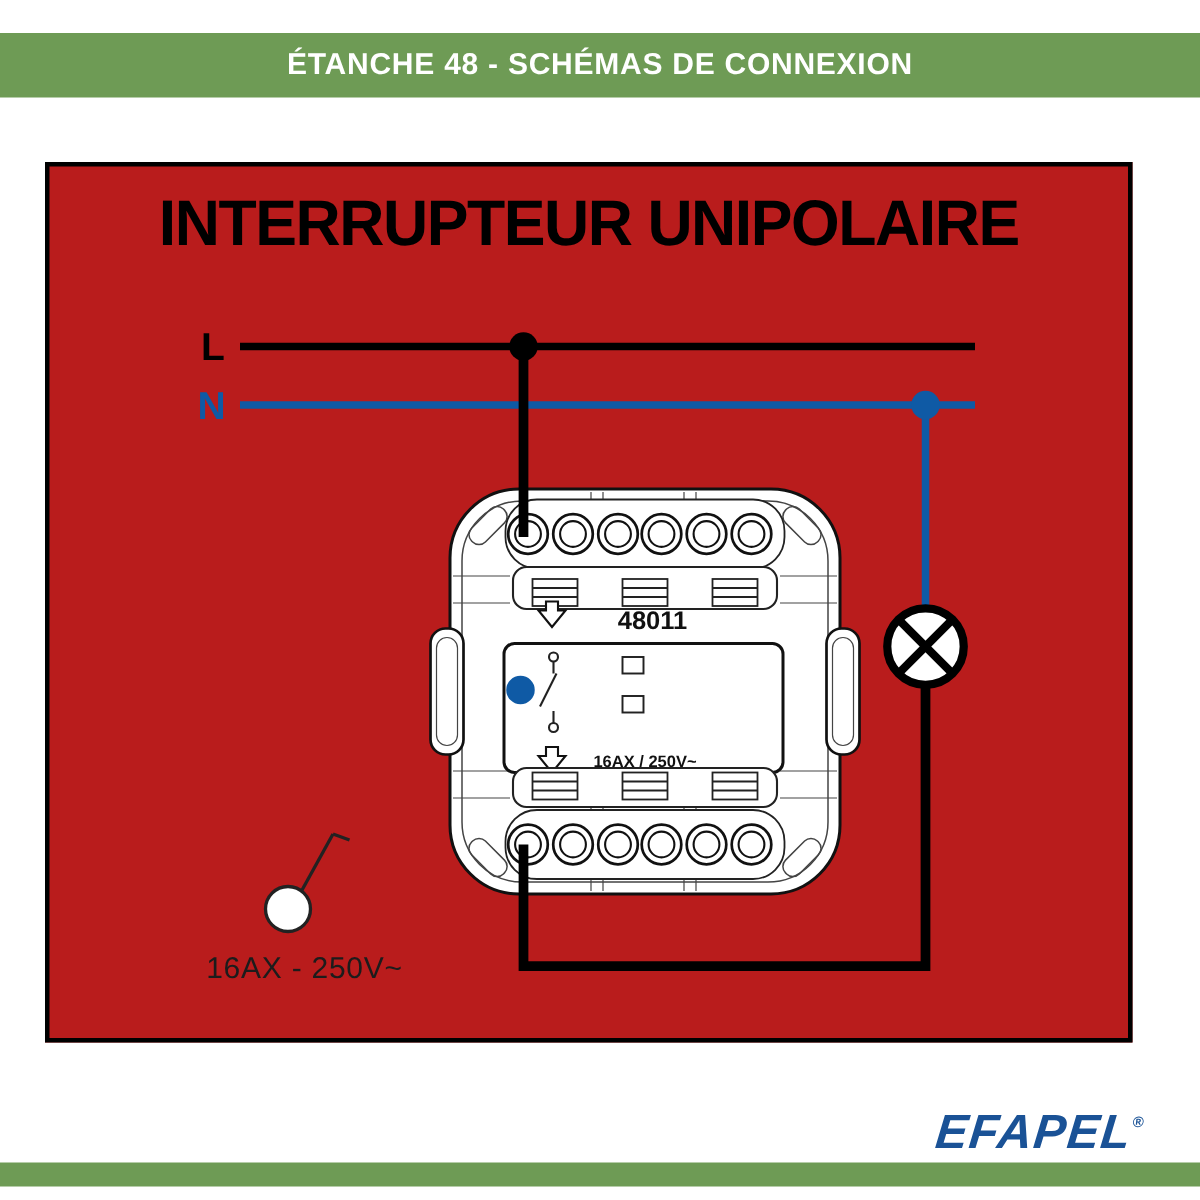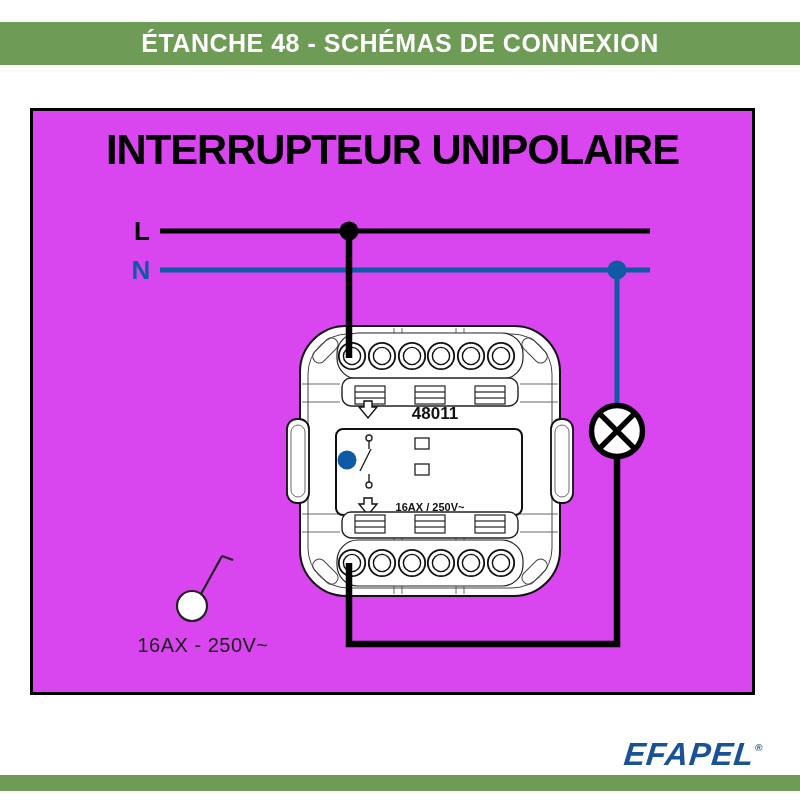--- a/index.html
+++ b/index.html
@@ -12,26 +12,26 @@
   body{
     width:800px;height:800px;position:relative;overflow:hidden;
     font-family:"Liberation Sans", sans-serif;
   }
   .header-bar{
     position:absolute;left:0;top:22px;width:800px;height:43px;
     background:var(--green);
     display:flex;align-items:center;justify-content:center;
   }
   .header-bar .header-title{
-    color:#fff;font-weight:bold;font-size:25px;letter-spacing:.5px;
+    color:#fff;font-weight:bold;font-size:20px;letter-spacing:.5px;
     white-space:nowrap;
   }
   .diagram-box{
     position:absolute;left:30px;top:108px;width:719px;height:581px;
-    border:3px solid var(--ink);background:#d946ef;
+    border:3px solid var(--ink);background:#b91c1c;
   }
   .diagram-title{
     position:absolute;left:0;top:14px;width:100%;text-align:center;
     font-size:43px;font-weight:bold;color:var(--ink);letter-spacing:-1px;
     transform:scaleX(.97);white-space:nowrap;
   }
   svg.overlay{position:absolute;left:0;top:0;pointer-events:none;}
   .t-ln{font-family:"Liberation Sans",sans-serif;font-weight:bold;font-size:26px;}
   .t-model{font-family:"Liberation Sans",sans-serif;font-weight:bold;font-size:17px;fill:#111;}
   .t-rating{font-family:"Liberation Sans",sans-serif;font-weight:bold;font-size:11px;fill:#111;}

